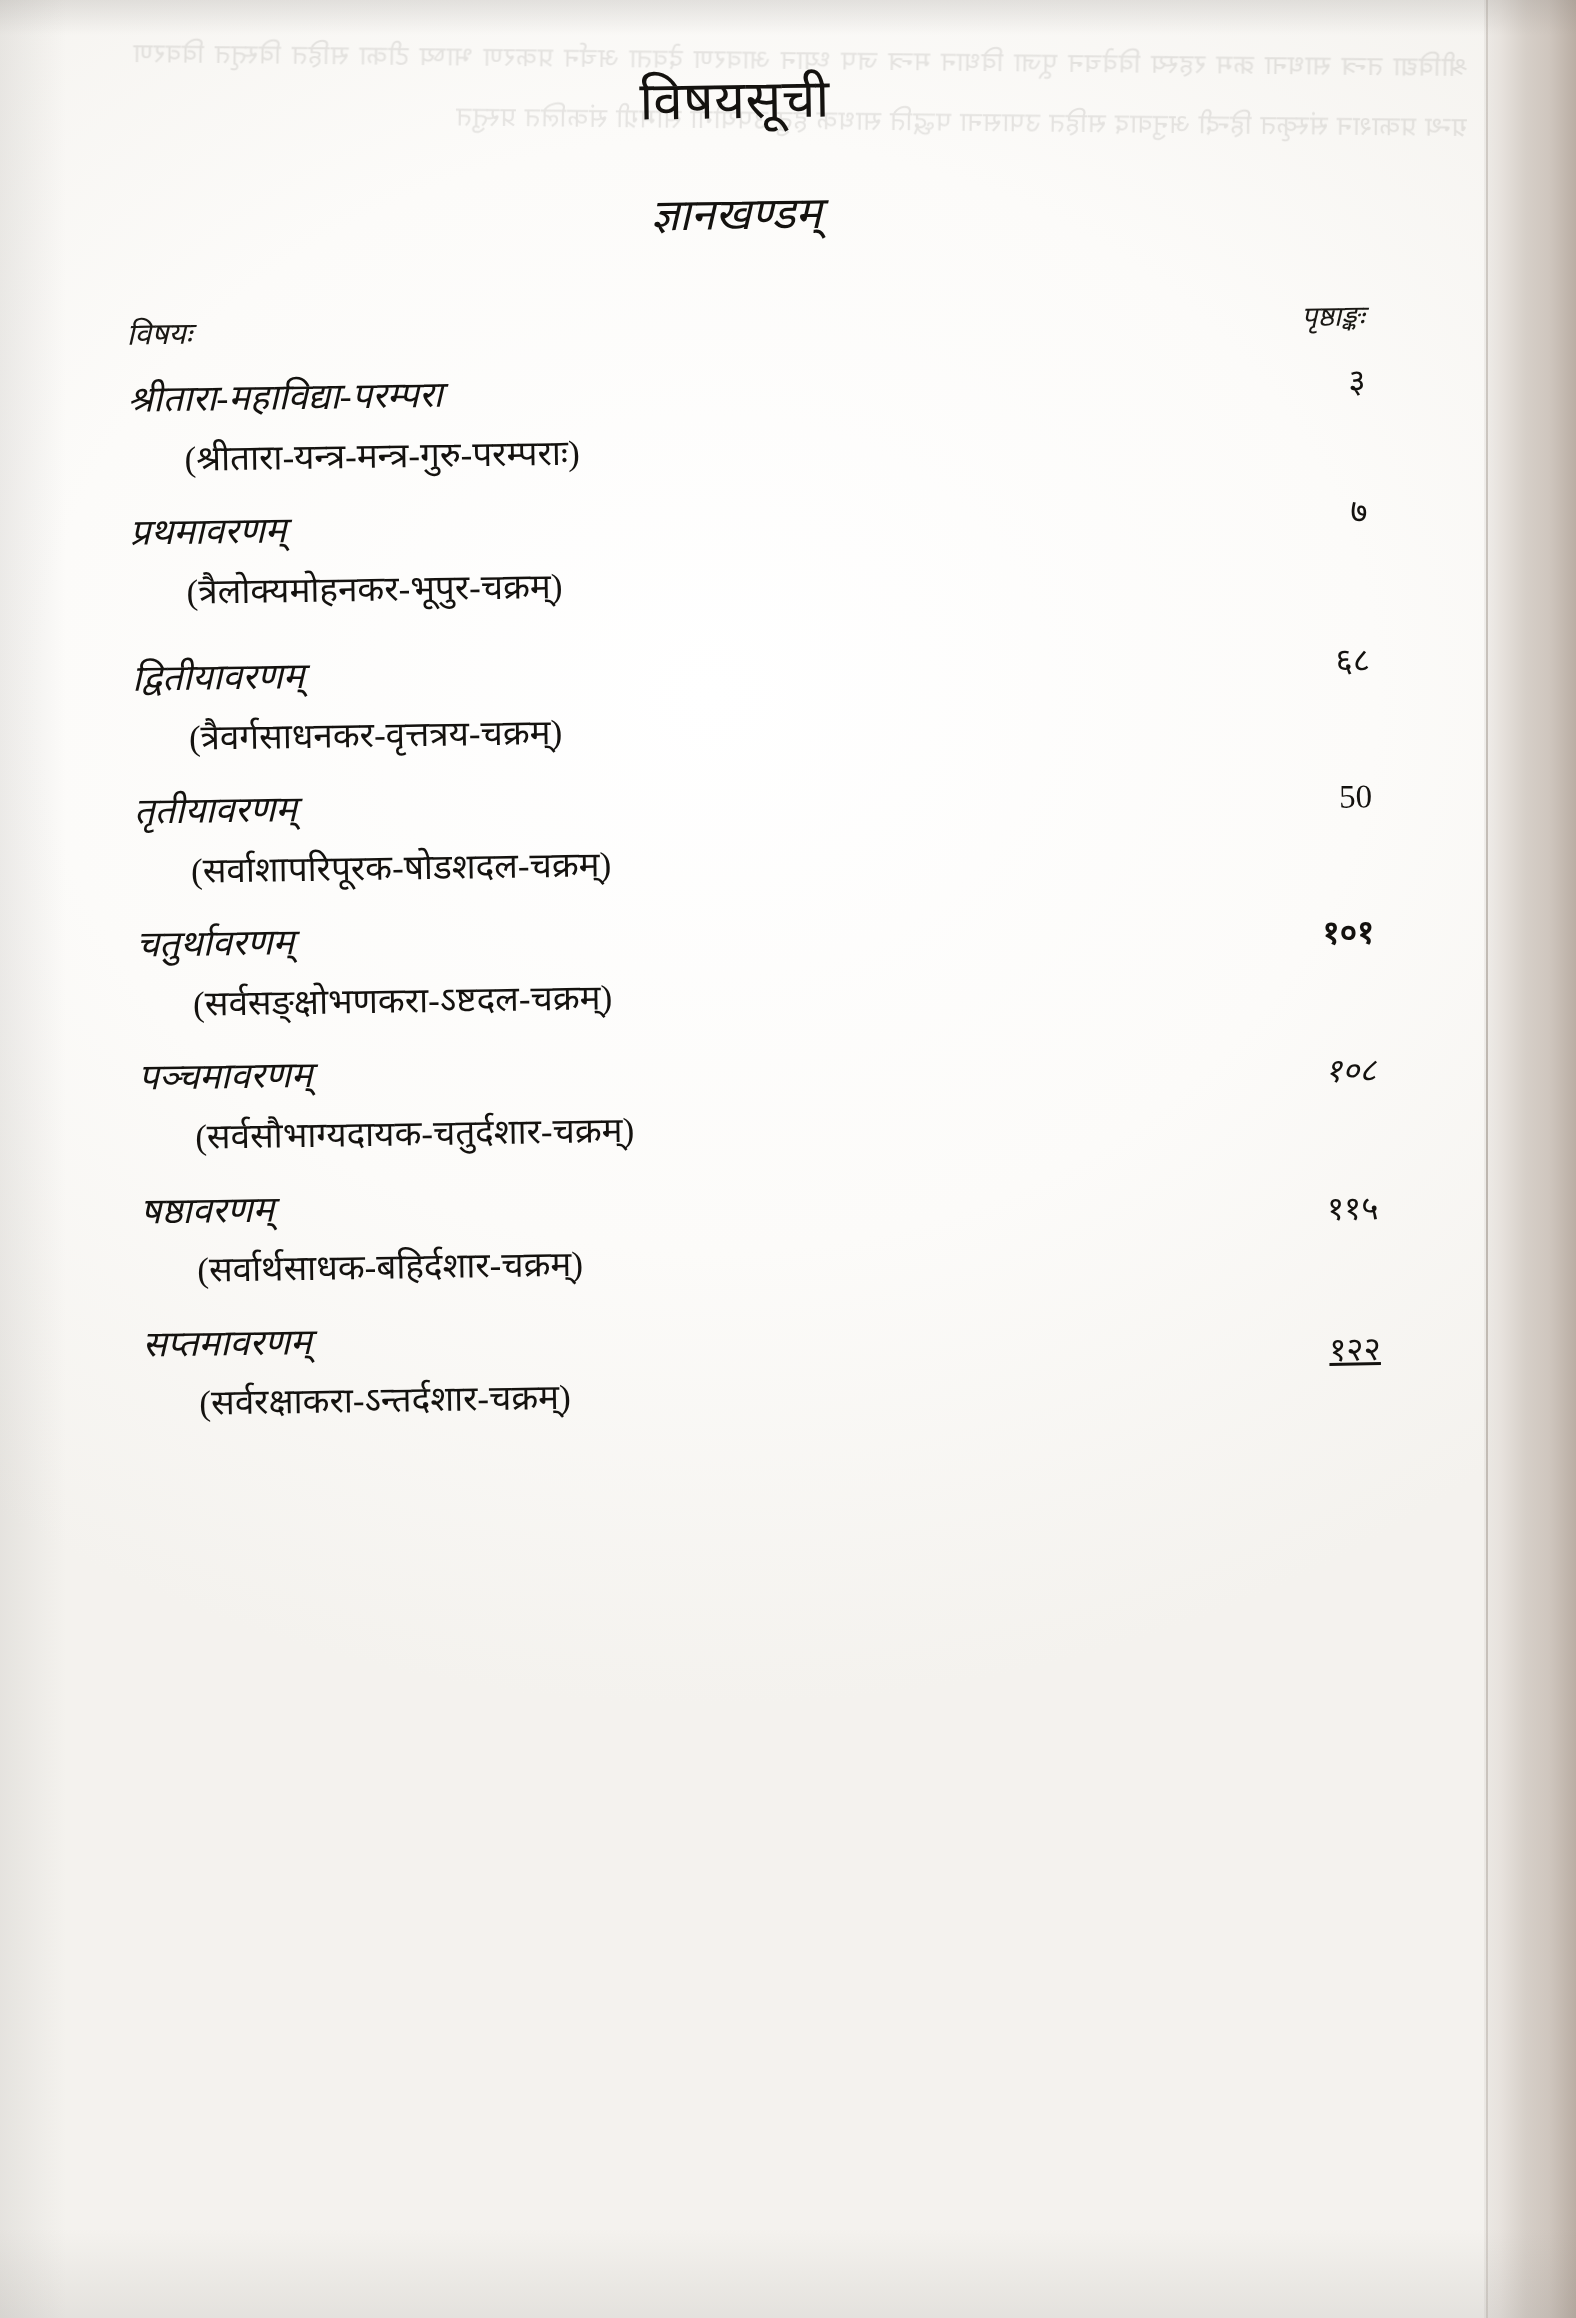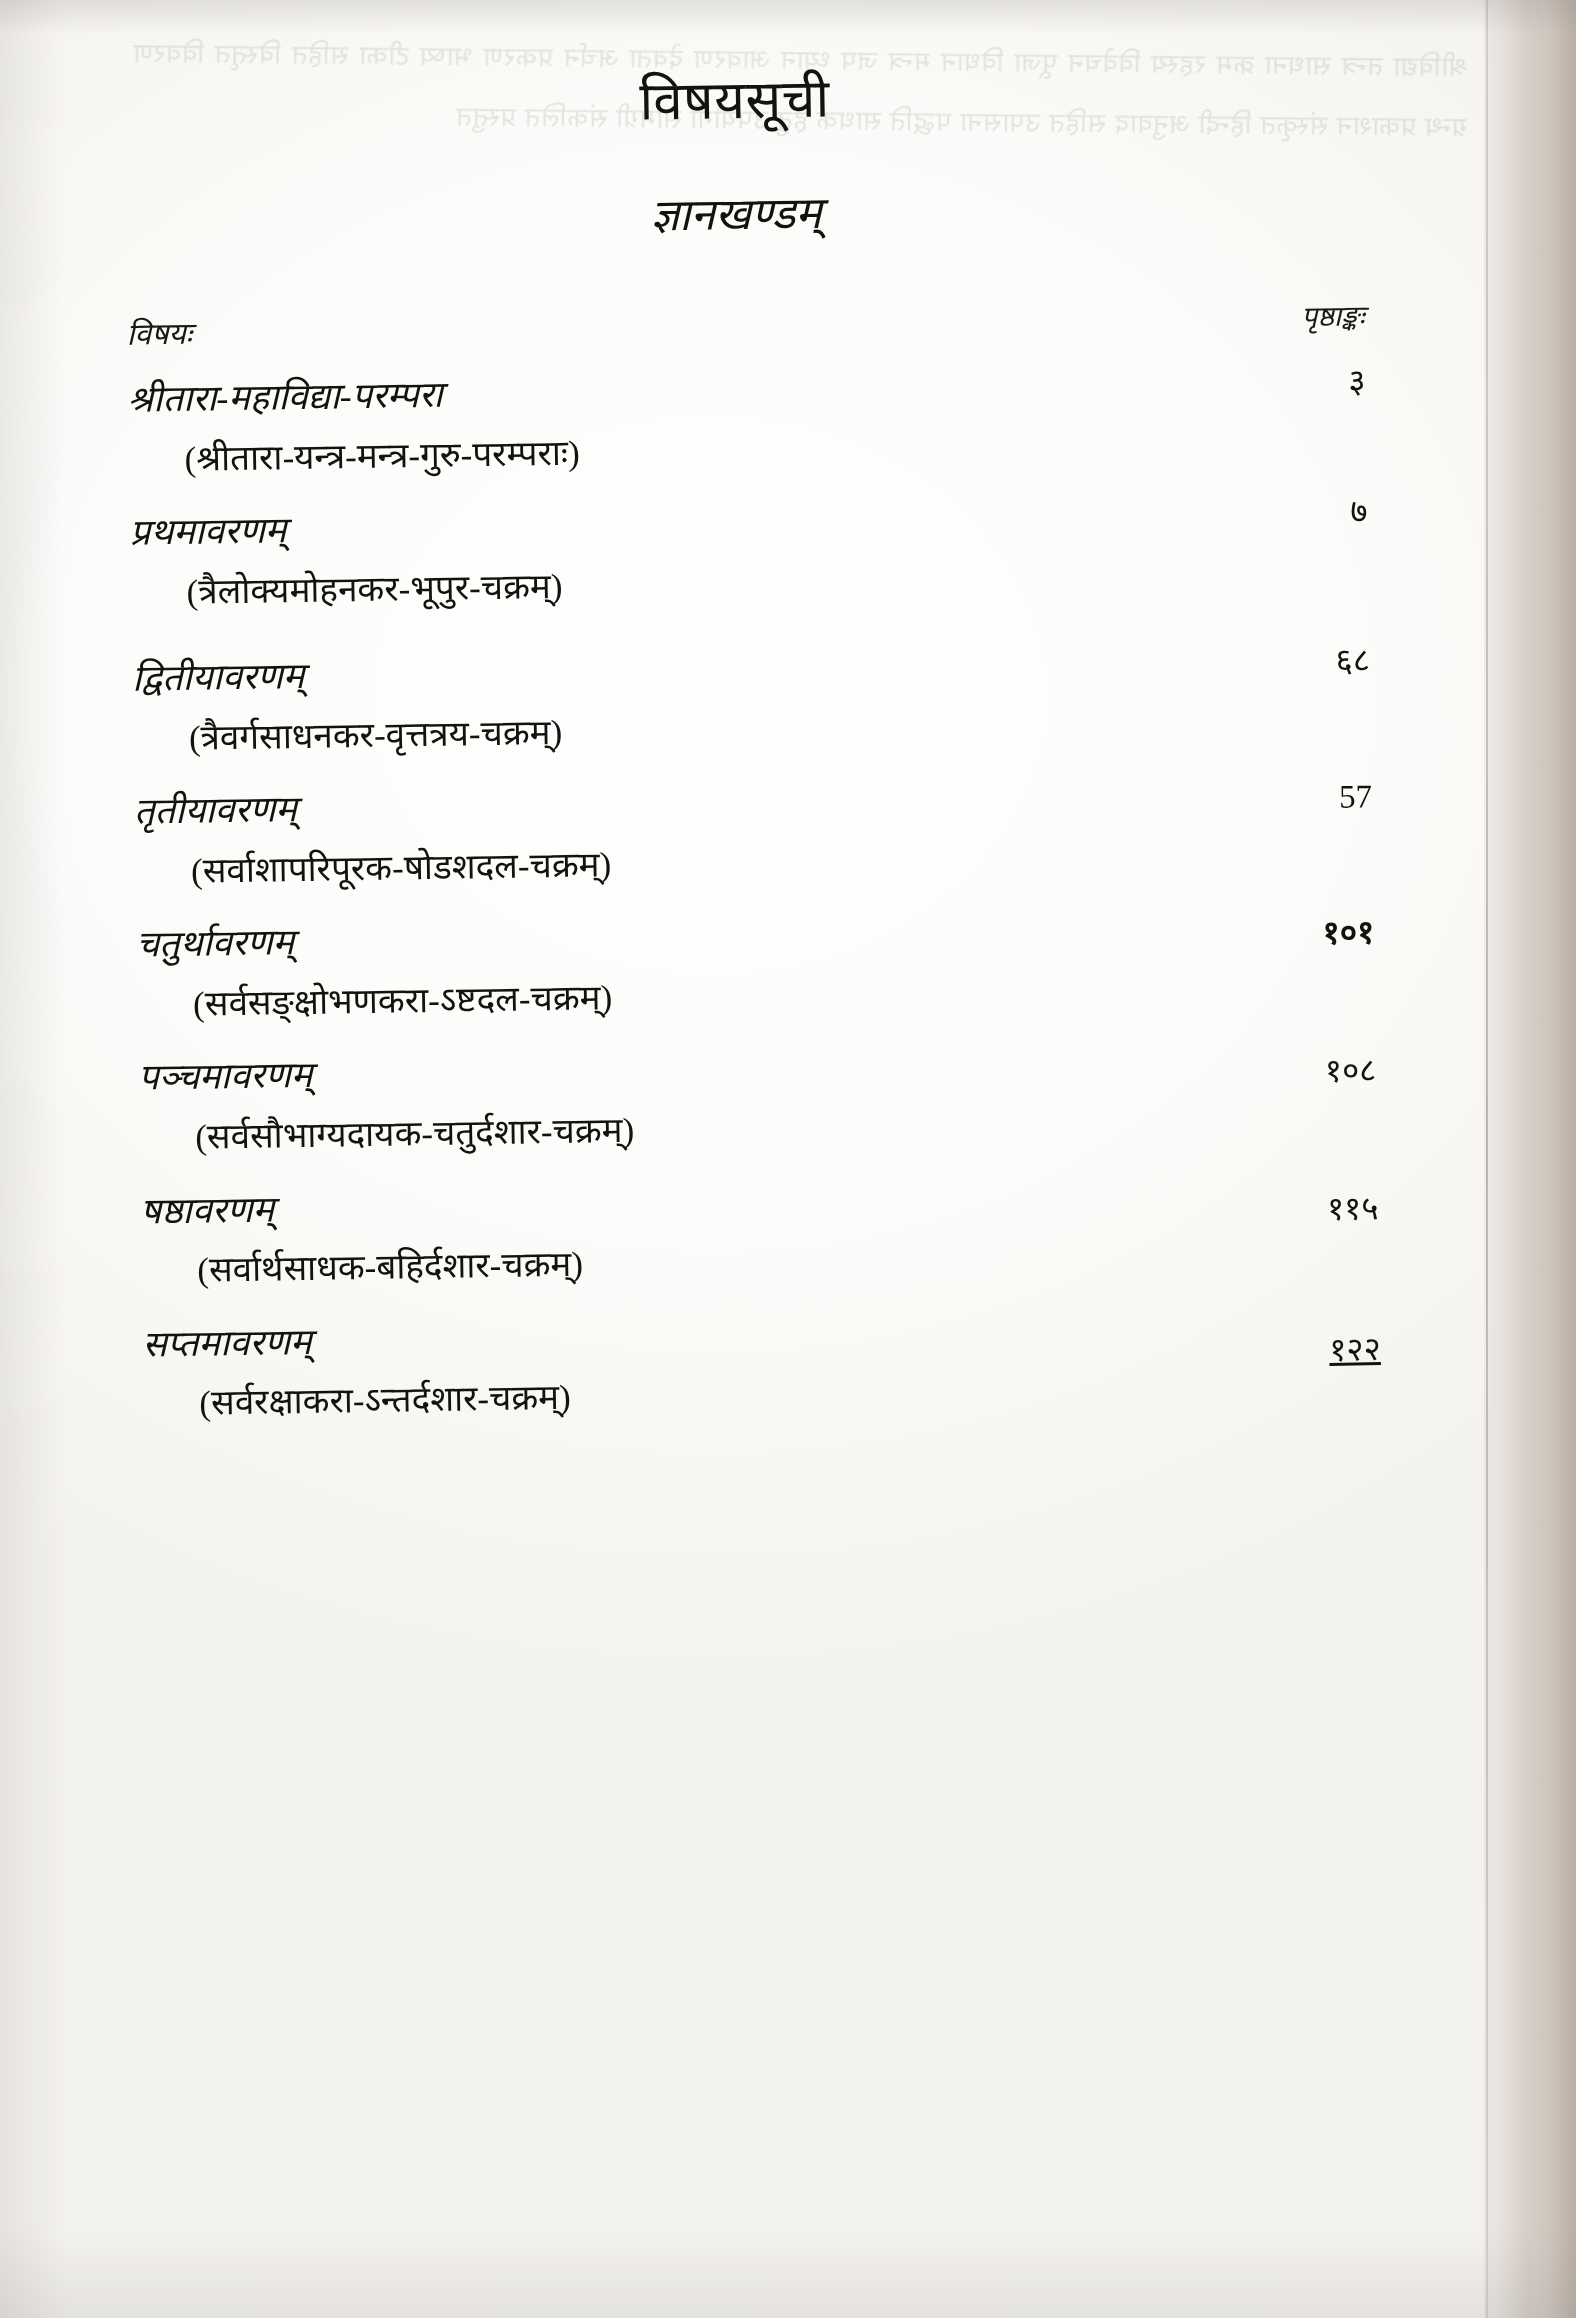--- a/index.html
+++ b/index.html
@@ -152,21 +152,21 @@
     margin-bottom: 26px;
     line-height: 1.3;
     white-space: nowrap;
   }
 
   
   .entry:nth-child(3)  .entry-page { transform: translateY(-3px); }
   .entry:nth-child(4)  .entry-page { transform: translateY(0px); margin-top: 16px; }
   .entry:nth-child(5)  .entry-page { transform: translateY(3px); }
   .entry:nth-child(6)  .entry-page { transform: translateY(6px); font-weight: bold; }
-  .entry:nth-child(7)  .entry-page { transform: translateY(11px); }
+  .entry:nth-child(7)  .entry-page { transform: translateY(11px); font-style: italic; }
   .entry:nth-child(8)  .entry-page { transform: translateY(15px); }
   .entry:nth-child(9)  .entry-page { transform: translateY(23px); text-decoration: underline; }
 </style>
 </head>
 <body>
 
 <div class="page">
 
   <div class="bleed">श्रीविद्या तन्त्र साधना क्रम रहस्य विवेचन पूजा विधान मन्त्र जप ध्यान आवरण देवता अर्चन प्रकरण भाष्य टीका सहित विस्तृत विवरण ग्रन्थ प्रकाशन संस्कृत हिन्दी अनुवाद सहित उपासना पद्धति साधक हेतु उपयोगी सामग्री संकलित प्रस्तुत</div>
 
@@ -208,21 +208,21 @@
         <div class="entry-main">
           <span class="entry-title">द्वितीयावरणम्</span>
           <span class="entry-page">६८</span>
         </div>
         <div class="entry-sub">(त्रैवर्गसाधनकर-वृत्तत्रय-चक्रम्)</div>
       </div>
 
       <div class="entry">
         <div class="entry-main">
           <span class="entry-title">तृतीयावरणम्</span>
-          <span class="entry-page">57</span>
+          <span class="entry-page">50</span>
         </div>
         <div class="entry-sub">(सर्वाशापरिपूरक-षोडशदल-चक्रम्)</div>
       </div>
 
       <div class="entry">
         <div class="entry-main">
           <span class="entry-title">चतुर्थावरणम्</span>
           <span class="entry-page">१०१</span>
         </div>
         <div class="entry-sub">(सर्वसङ्क्षोभणकरा-ऽष्टदल-चक्रम्)</div>

